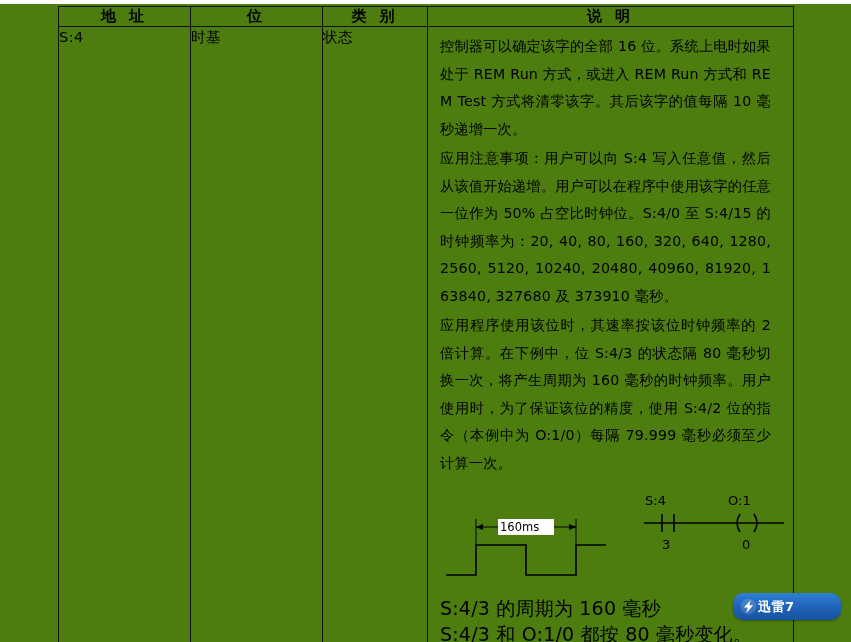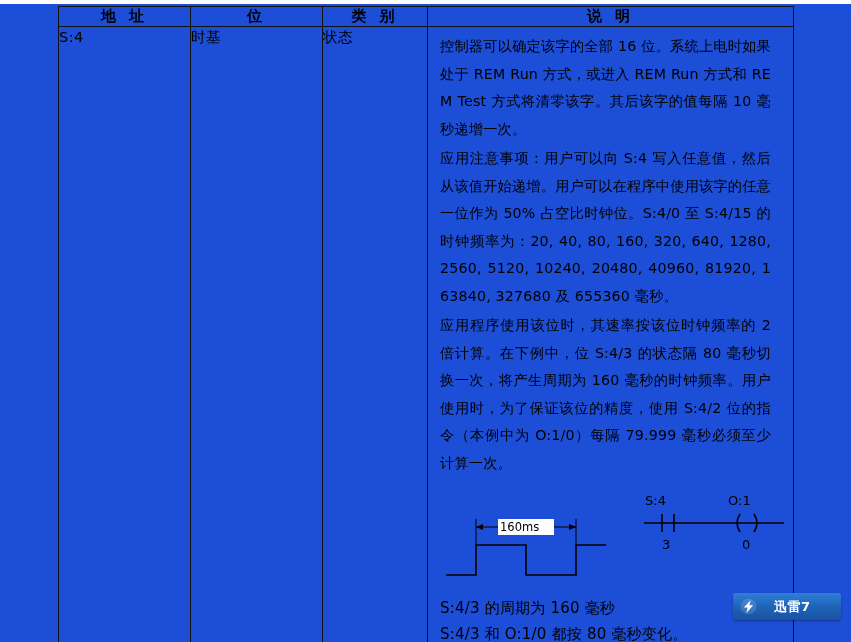--- a/index.html
+++ b/index.html
@@ -11,21 +11,21 @@
     width: 851px;
     height: 642px;
     overflow: hidden;
     font-family: "DejaVu Sans", sans-serif;
     color: #000;
   }
   .page {
     position: relative;
     width: 851px;
     height: 642px;
-    background: #1d4ed8;
+    background: #4d7c0f;
   }
   
   .doc-table {
     position: absolute;
     left: 58px;
     top: 6px;
     width: 735px;
     border-collapse: collapse;
     table-layout: fixed;
   }
@@ -78,38 +78,38 @@
   
   .figure {
     position: relative;
     height: 110px;
     margin: 6px 0 2px 0;
   }
   .figure svg { display: block; }
 
   .tail p {
     margin: 0;
-    font-size: 15px;
+    font-size: 19px;
     line-height: 26px;
     letter-spacing: 0.2px;
   }
 
   
   .badge {
     position: absolute;
     right: 10px;
     bottom: 22px;
     width: 108px;
     height: 27px;
-    border-radius: 2px;
+    border-radius: 10px;
     background: linear-gradient(180deg, #2f7fd6 0%, #1f63b8 52%, #17539f 100%);
     box-shadow: 0 1px 2px rgba(0,0,0,.35);
     display: flex;
     align-items: center;
-    gap: 17px;
+    gap: 1px;
     padding-left: 7px;
     box-sizing: border-box;
   }
   .badge .mark {
     width: 17px;
     height: 17px;
     flex: 0 0 auto;
   }
   .badge .btext {
     color: #fff;
@@ -157,21 +157,21 @@
         </td>
         <td class="body-cell">
           <div class="cell-label">状态</div>
         </td>
         <td class="body-cell desc">
 
           <div class="para">
             <p>控制器可以确定该字的全部 16 位。系统上电时如果处于 REM Run 方式，或进入 REM Run 方式和 REM Test 方式将清零该字。其后该字的值每隔 10 毫秒递增一次。</p>
           </div>
           <div class="para">
-            <p>应用注意事项：用户可以向 S:4 写入任意值，然后从该值开始递增。用户可以在程序中使用该字的任意一位作为 50% 占空比时钟位。S:4/0 至 S:4/15 的时钟频率为：20, 40, 80, 160, 320, 640, 1280,  2560, 5120, 10240, 20480, 40960, 81920, 163840, 327680 及 655360 毫秒。</p>
+            <p>应用注意事项：用户可以向 S:4 写入任意值，然后从该值开始递增。用户可以在程序中使用该字的任意一位作为 50% 占空比时钟位。S:4/0 至 S:4/15 的时钟频率为：20, 40, 80, 160, 320, 640, 1280,  2560, 5120, 10240, 20480, 40960, 81920, 163840, 327680 及 373910 毫秒。</p>
           </div>
           <div class="para">
             <p>应用程序使用该位时，其速率按该位时钟频率的 2 倍计算。在下例中，位 S:4/3 的状态隔 80 毫秒切换一次，将产生周期为 160 毫秒的时钟频率。用户使用时，为了保证该位的精度，使用 S:4/2 位的指令（本例中为 O:1/0）每隔 79.999 毫秒必须至少计算一次。</p>
           </div>
 
           <div class="figure">
             <svg width="344" height="110" viewBox="0 0 344 110">
 
               <g stroke="#000" stroke-width="1.6" fill="none">
                 <line x1="204" y1="40" x2="344" y2="40"></line>

